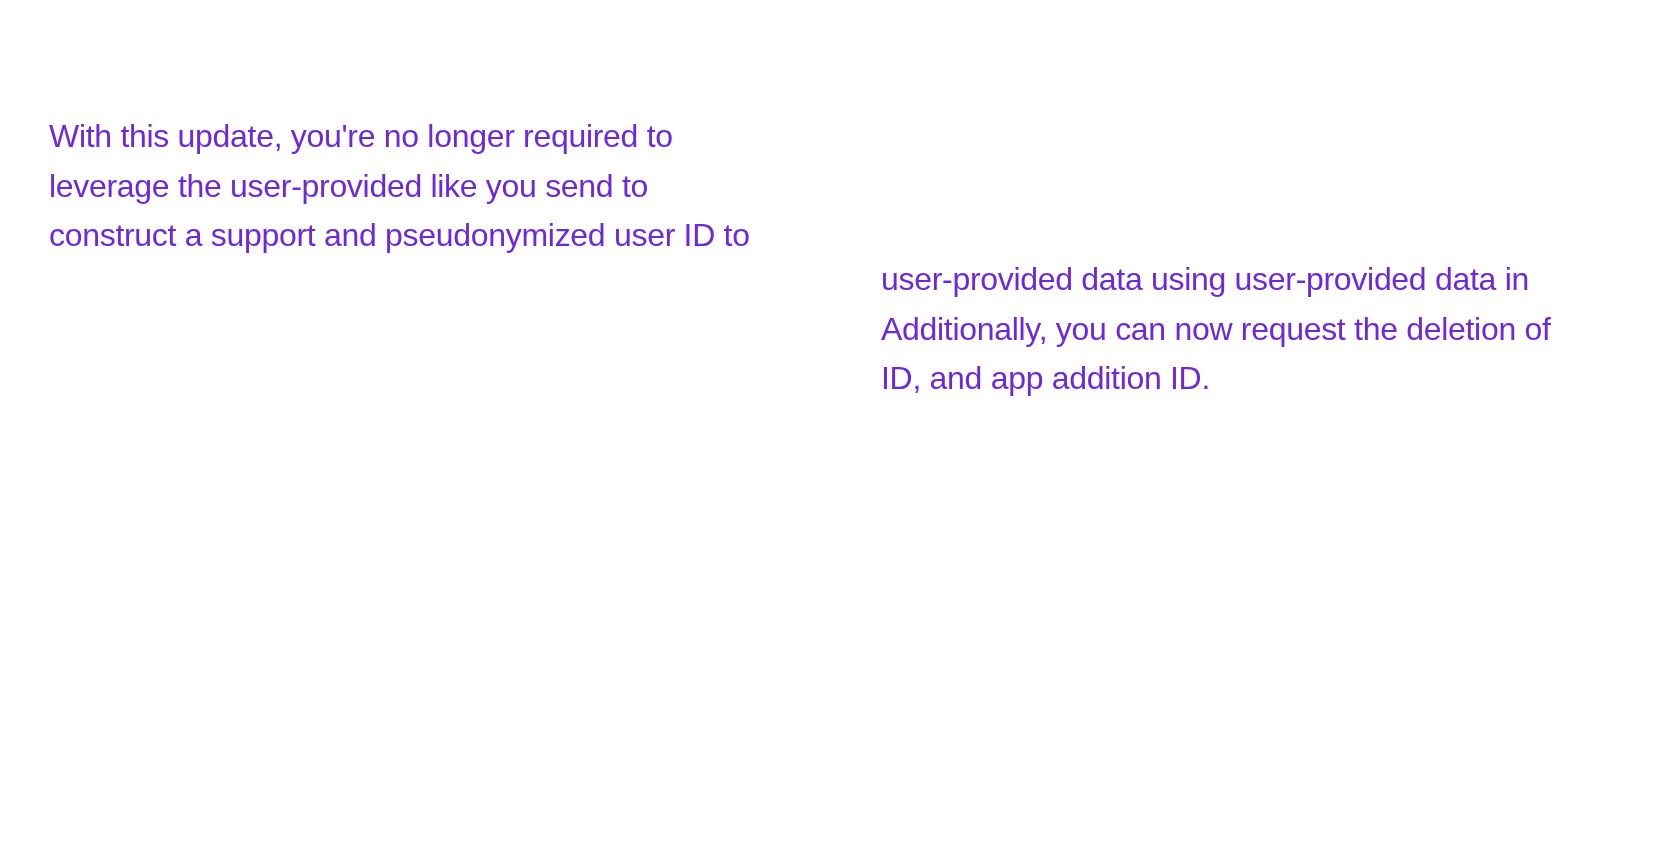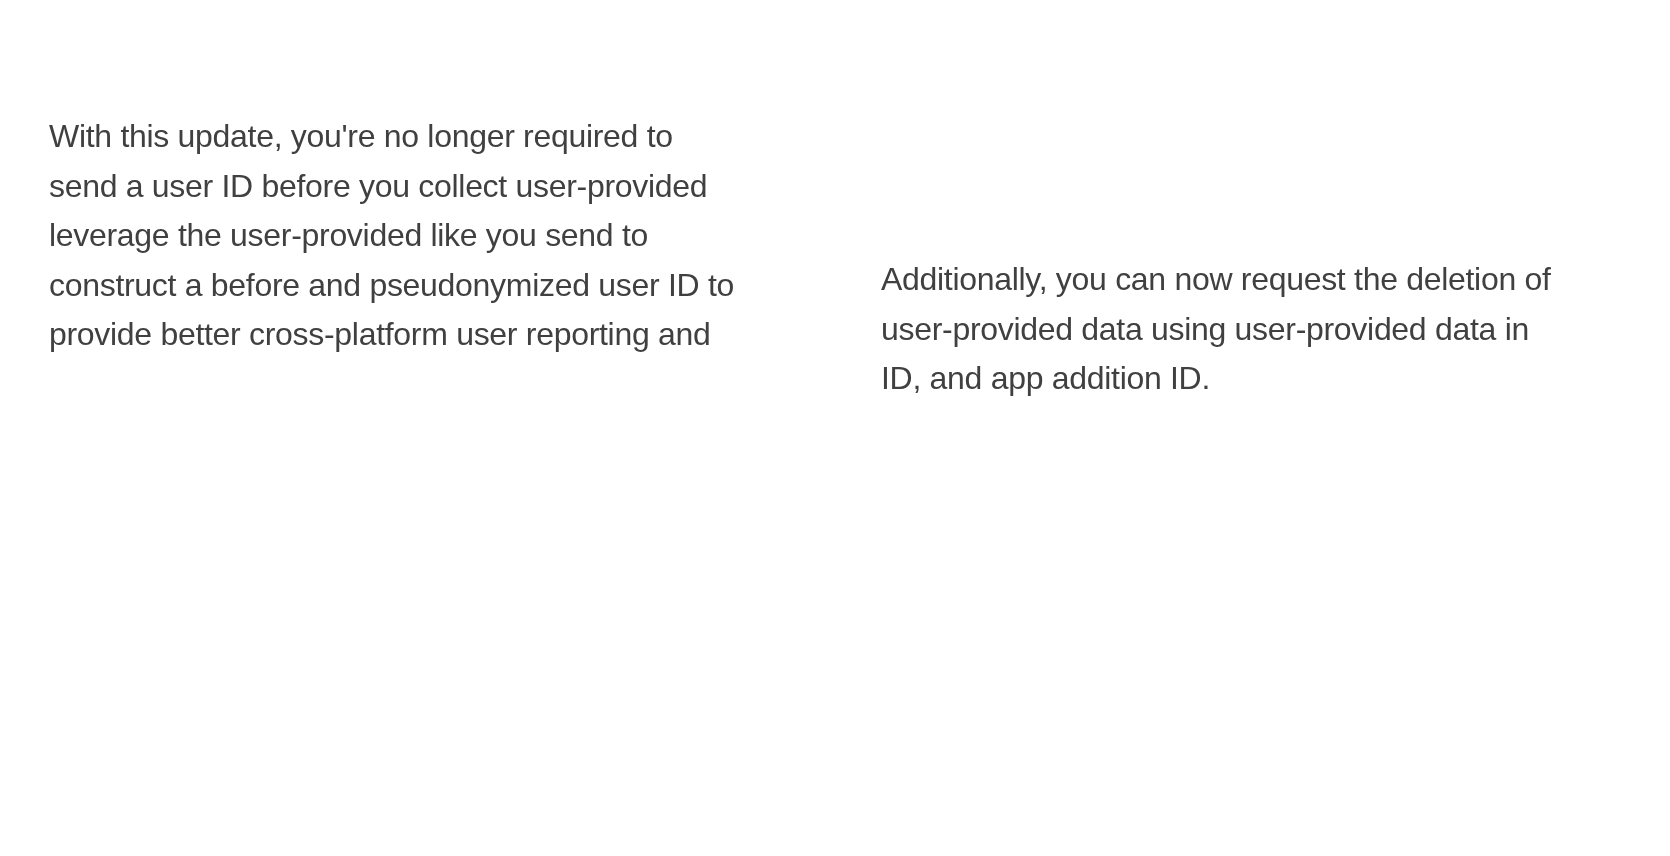--- a/index.html
+++ b/index.html
@@ -31,40 +31,38 @@
       font-size: 37px;
       font-weight: 500;
       line-height: 56px;
       color: #202124;
       letter-spacing: -0.2px;
     }
     .body-text {
       margin: 0;
       font-size: 32px;
       line-height: 49.5px;
-      color: #404040;
+      color: #6d28d9;
       letter-spacing: -0.3px;
     }
     .line {
       display: block;
       white-space: nowrap;
     }
   </style>
 </head>
 <body>
 
 <div class="col-left">
   <p class="body-text">
     <span class="line">With this update, you're no longer required to</span>
-    <span class="line">send a user ID before you collect user-provided</span>
     <span class="line">leverage the user-provided like you send to</span>
-    <span class="line">construct a before and pseudonymized user ID to</span>
-    <span class="line">provide better cross-platform user reporting and</span>
+    <span class="line">construct a support and pseudonymized user ID to</span>
   </p>
 </div>
 
 <div class="col-right">
   <p class="body-text">
+    <span class="line">user-provided data using user-provided data in</span>
     <span class="line">Additionally, you can now request the deletion of</span>
-    <span class="line">user-provided data using user-provided data in</span>
     <span class="line">ID, and app addition ID.</span>
   </p>
 </div>
 
 </body></html>

